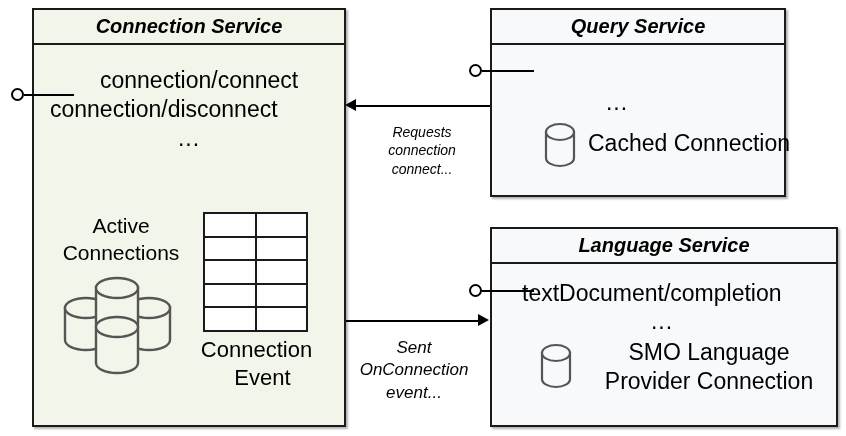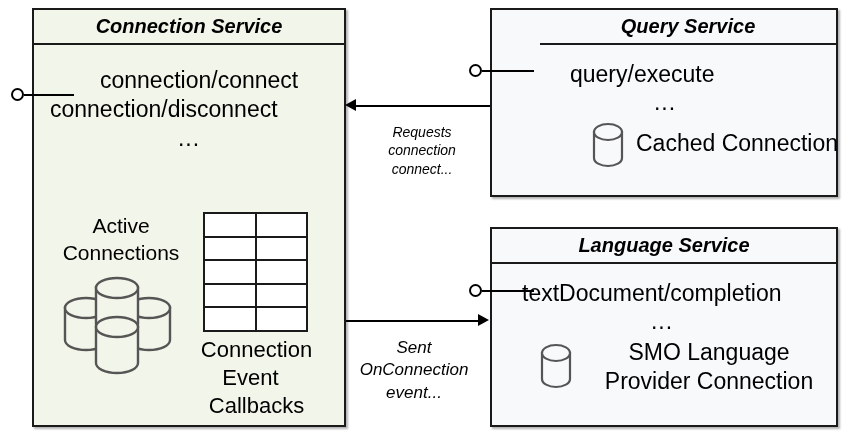--- a/index.html
+++ b/index.html
@@ -181,35 +181,33 @@
             <td style="height:21.6px;"></td>
           </tr>
           <tr>
             <td style="height:21.6px;"></td>
             <td style="height:21.6px;"></td>
           </tr>
         </tbody>
       </table>
 
       <div class="caption" style="left:150px; top:292px; width:145px; font-size:22px;">Connection</div>
-      <div class="caption" style="left:144px; top:320px; width:145px; font-size:22px;">Event</div>
-      <div class="caption" style="left:150px; top:348px; width:145px; font-size:22px;">Callbacks</div>
+      <div class="caption" style="left:156px; top:320px; width:145px; font-size:22px;">Event</div>
 
     </div>
   </div>
 
   <div class="lollipop-stem" style="left:24px; top:94px; width:50px;"></div>
   <div class="lollipop-circle" style="left:11px; top:88px;"></div>
 
-  <div class="box box-blue" style="left:490px; top:8px; width:348px; height:189px;padding-left:48px;">
+  <div class="box box-blue" style="left:490px; top:8px; width:296px; height:189px;">
 
     <div class="box-title" style="height:35px; font-size:20px;">Query Service</div>
 
     <div class="box-body" style="height:150px;">
-      <div class="line line-left" style="position:absolute; left:30px; top:16px; font-size:23px;">query/execute</div>
 
       <div class="ellipsis" style="position:absolute; left:0; top:44px; width:250px; font-size:23px;">...</div>
 
       <div class="cyl-icon" style="left:50px; top:76px;">
         <svg width="36" height="48" viewBox="0 0 36 48">
           <g fill="#f7f9fb" stroke="#555555" stroke-width="2.2">
             <path d="M4 11 v26 a14 8 0 0 0 28 0 v-26 z"></path>
             <ellipse cx="18" cy="11" rx="14" ry="8"></ellipse>
           </g>
         </svg>

